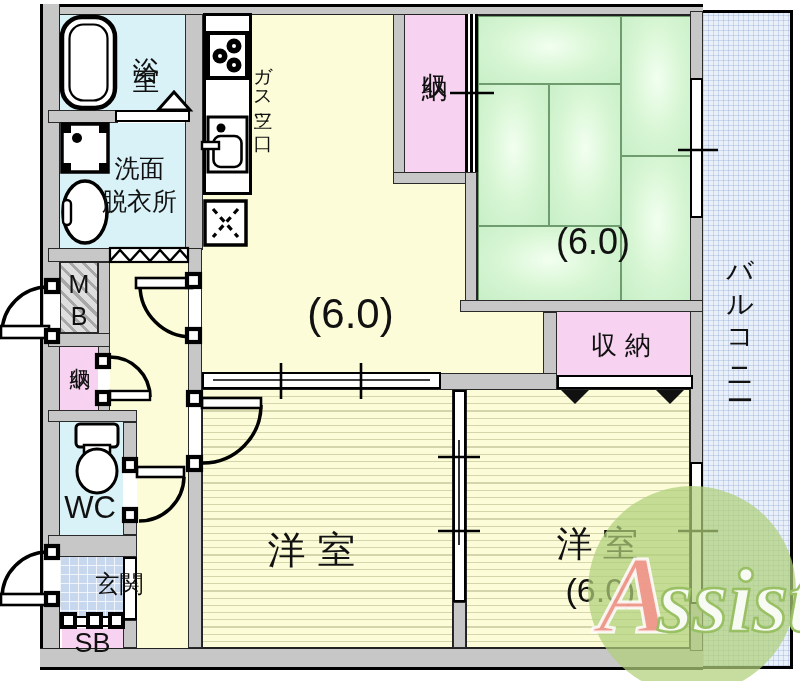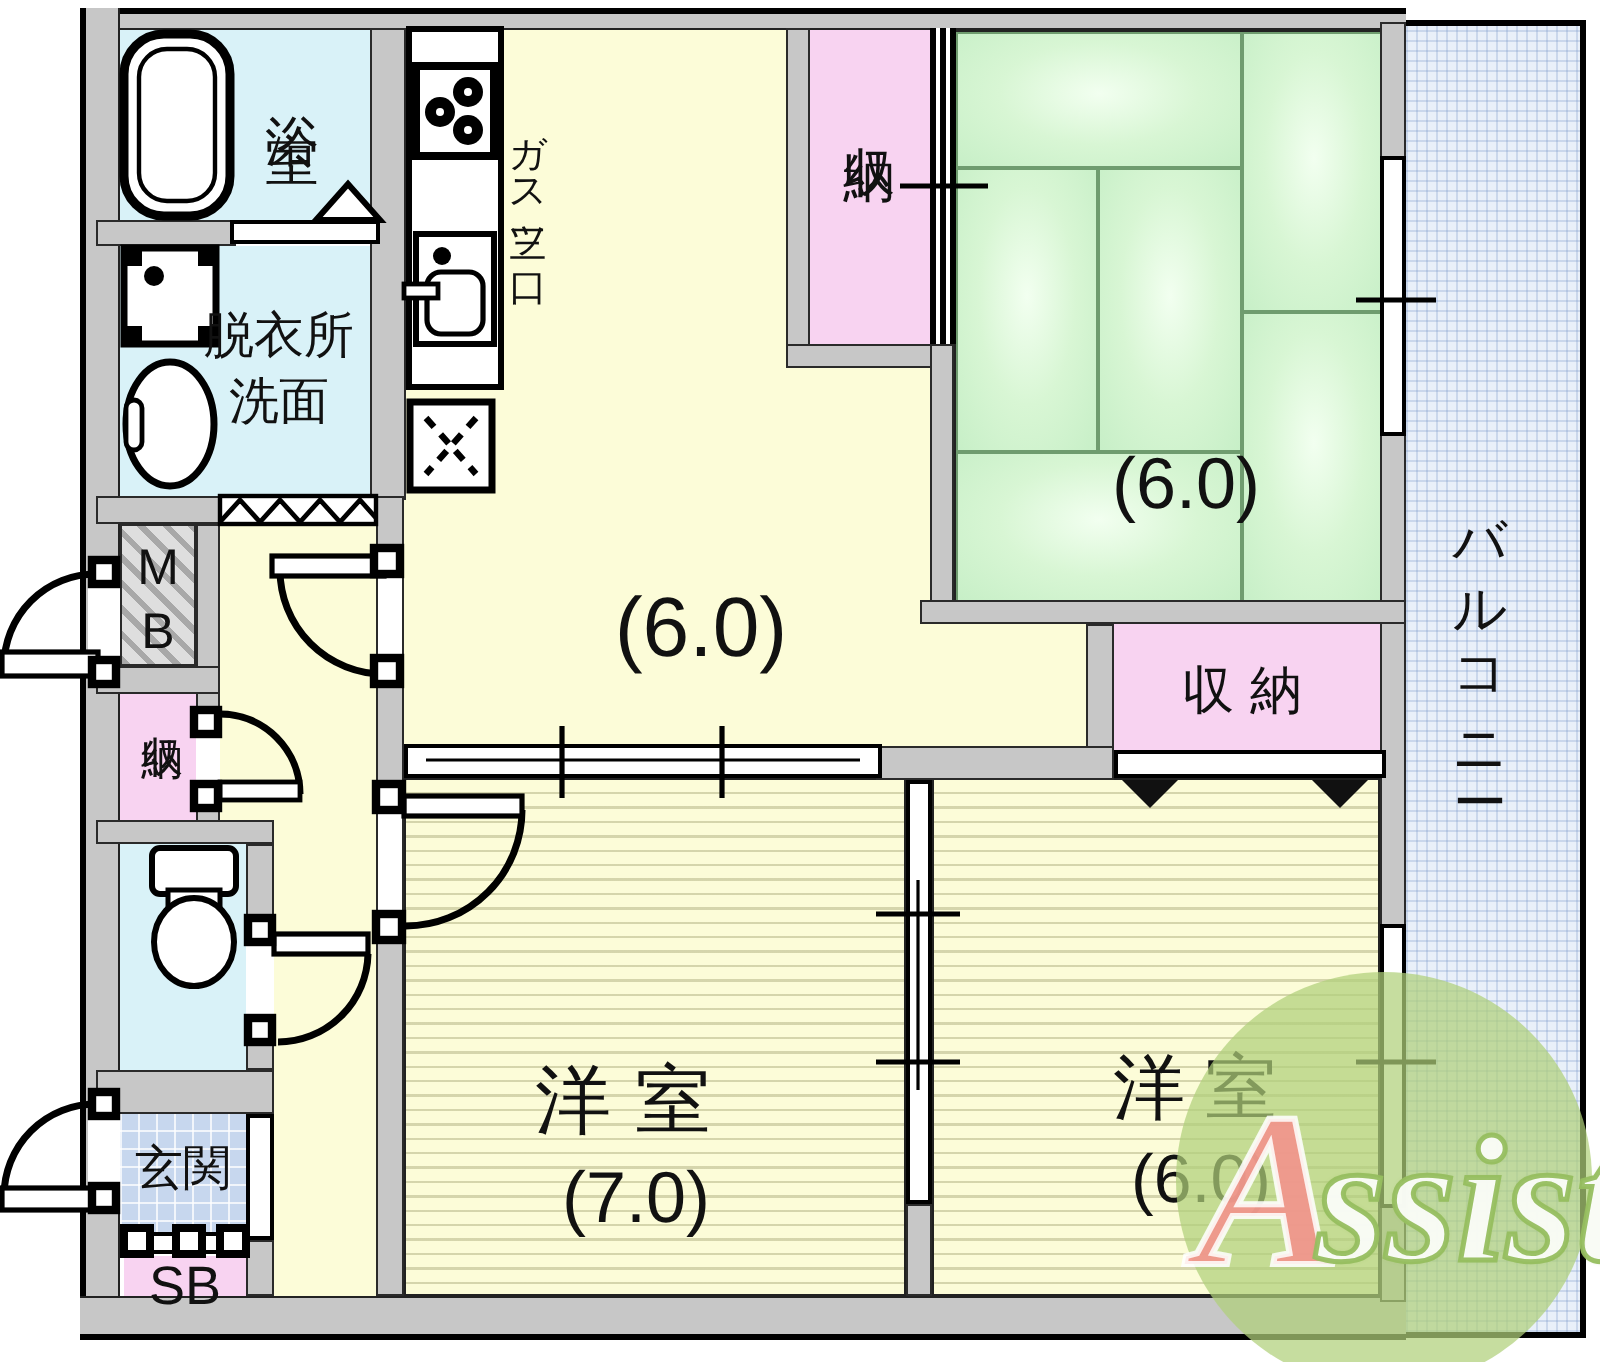--- a/index.html
+++ b/index.html
@@ -217,35 +217,35 @@
       <line x1="438" y1="531" x2="480" y2="531"></line>
       <line x1="281" y1="363" x2="281" y2="399"></line>
       <line x1="361" y1="363" x2="361" y2="399"></line>
       <line x1="213" y1="380" x2="430" y2="380" stroke-width="1.6"></line>
       <line x1="459" y1="440" x2="459" y2="545" stroke-width="1.6"></line>
     </g>
   </svg>
 
   <div class="lbl vert" style="left:128px;top:36px;font-size:27px;letter-spacing:8px;">浴室</div>
   <div class="lbl" style="left:92px;top:152px;width:95px;font-size:25px;line-height:33px;text-align:center;">
+    <div>洗面</div>
     <div>脱衣所</div>
-    <div>洗面</div>
   </div>
   <div class="lbl vert" style="left:250px;top:54px;font-size:19px;letter-spacing:1px;">ガス三ツ口</div>
   <div class="lbl vert" style="left:418px;top:52px;font-size:26px;letter-spacing:4px;">収納</div>
   <div class="lbl vert" style="left:66px;top:351px;font-size:21px;letter-spacing:2px;">収納</div>
   <div class="lbl ctr" style="left:557px;top:328px;width:136px;font-size:26px;letter-spacing:8px;">収納</div>
   <div class="lbl vert" style="left:64px;top:270px;font-size:25px;letter-spacing:4px;">MB</div>
-  <div class="lbl ctr" style="left:60px;top:568px;width:63px;font-size:24px;">玄関</div>
+  <div class="lbl ctr" style="left:58px;top:490px;width:64px;font-size:31px;">WC</div>
+  <div class="lbl ctr" style="left:60px;top:568px;width:63px;font-size:24px;padding-left:28px;">玄関</div>
   <div class="lbl ctr" style="left:62px;top:628px;width:61px;font-size:27px;">SB</div>
   <div class="lbl vert" style="left:722px;top:240px;font-size:27px;letter-spacing:6px;">バルコニー</div>
   <div class="lbl ctr" style="left:278px;top:290px;width:145px;font-size:42px;">(6.0)</div>
   <div class="lbl ctr" style="left:523px;top:221px;width:140px;font-size:36px;">(6.0)</div>
   <div class="lbl ctr" style="left:240px;top:525px;width:155px;font-size:38px;letter-spacing:12px;">洋室</div>
-  <div class="lbl ctr" style="left:243px;top:578px;width:150px;font-size:36px;">(7.0)</div>
   <div class="lbl ctr" style="left:535px;top:520px;width:135px;font-size:36px;letter-spacing:10px;">洋室</div>
   <div class="lbl ctr" style="left:528px;top:571px;width:145px;font-size:34px;">(6.0)</div>
 
   <div class="abs wm-circle" style="left:588px;top:486px;width:208px;height:208px;background:rgba(176,208,122,0.72);"></div>
   <div class="wm-text wm-a" style="left:598px;top:540px;font-size:110px;color:rgba(240,130,120,0.78);">A</div>
   <div class="wm-text wm-rest" style="left:658px;top:556px;font-size:90px;color:rgba(255,255,255,0.92);">ssist</div>
 
 </div>
 
 </body></html>

